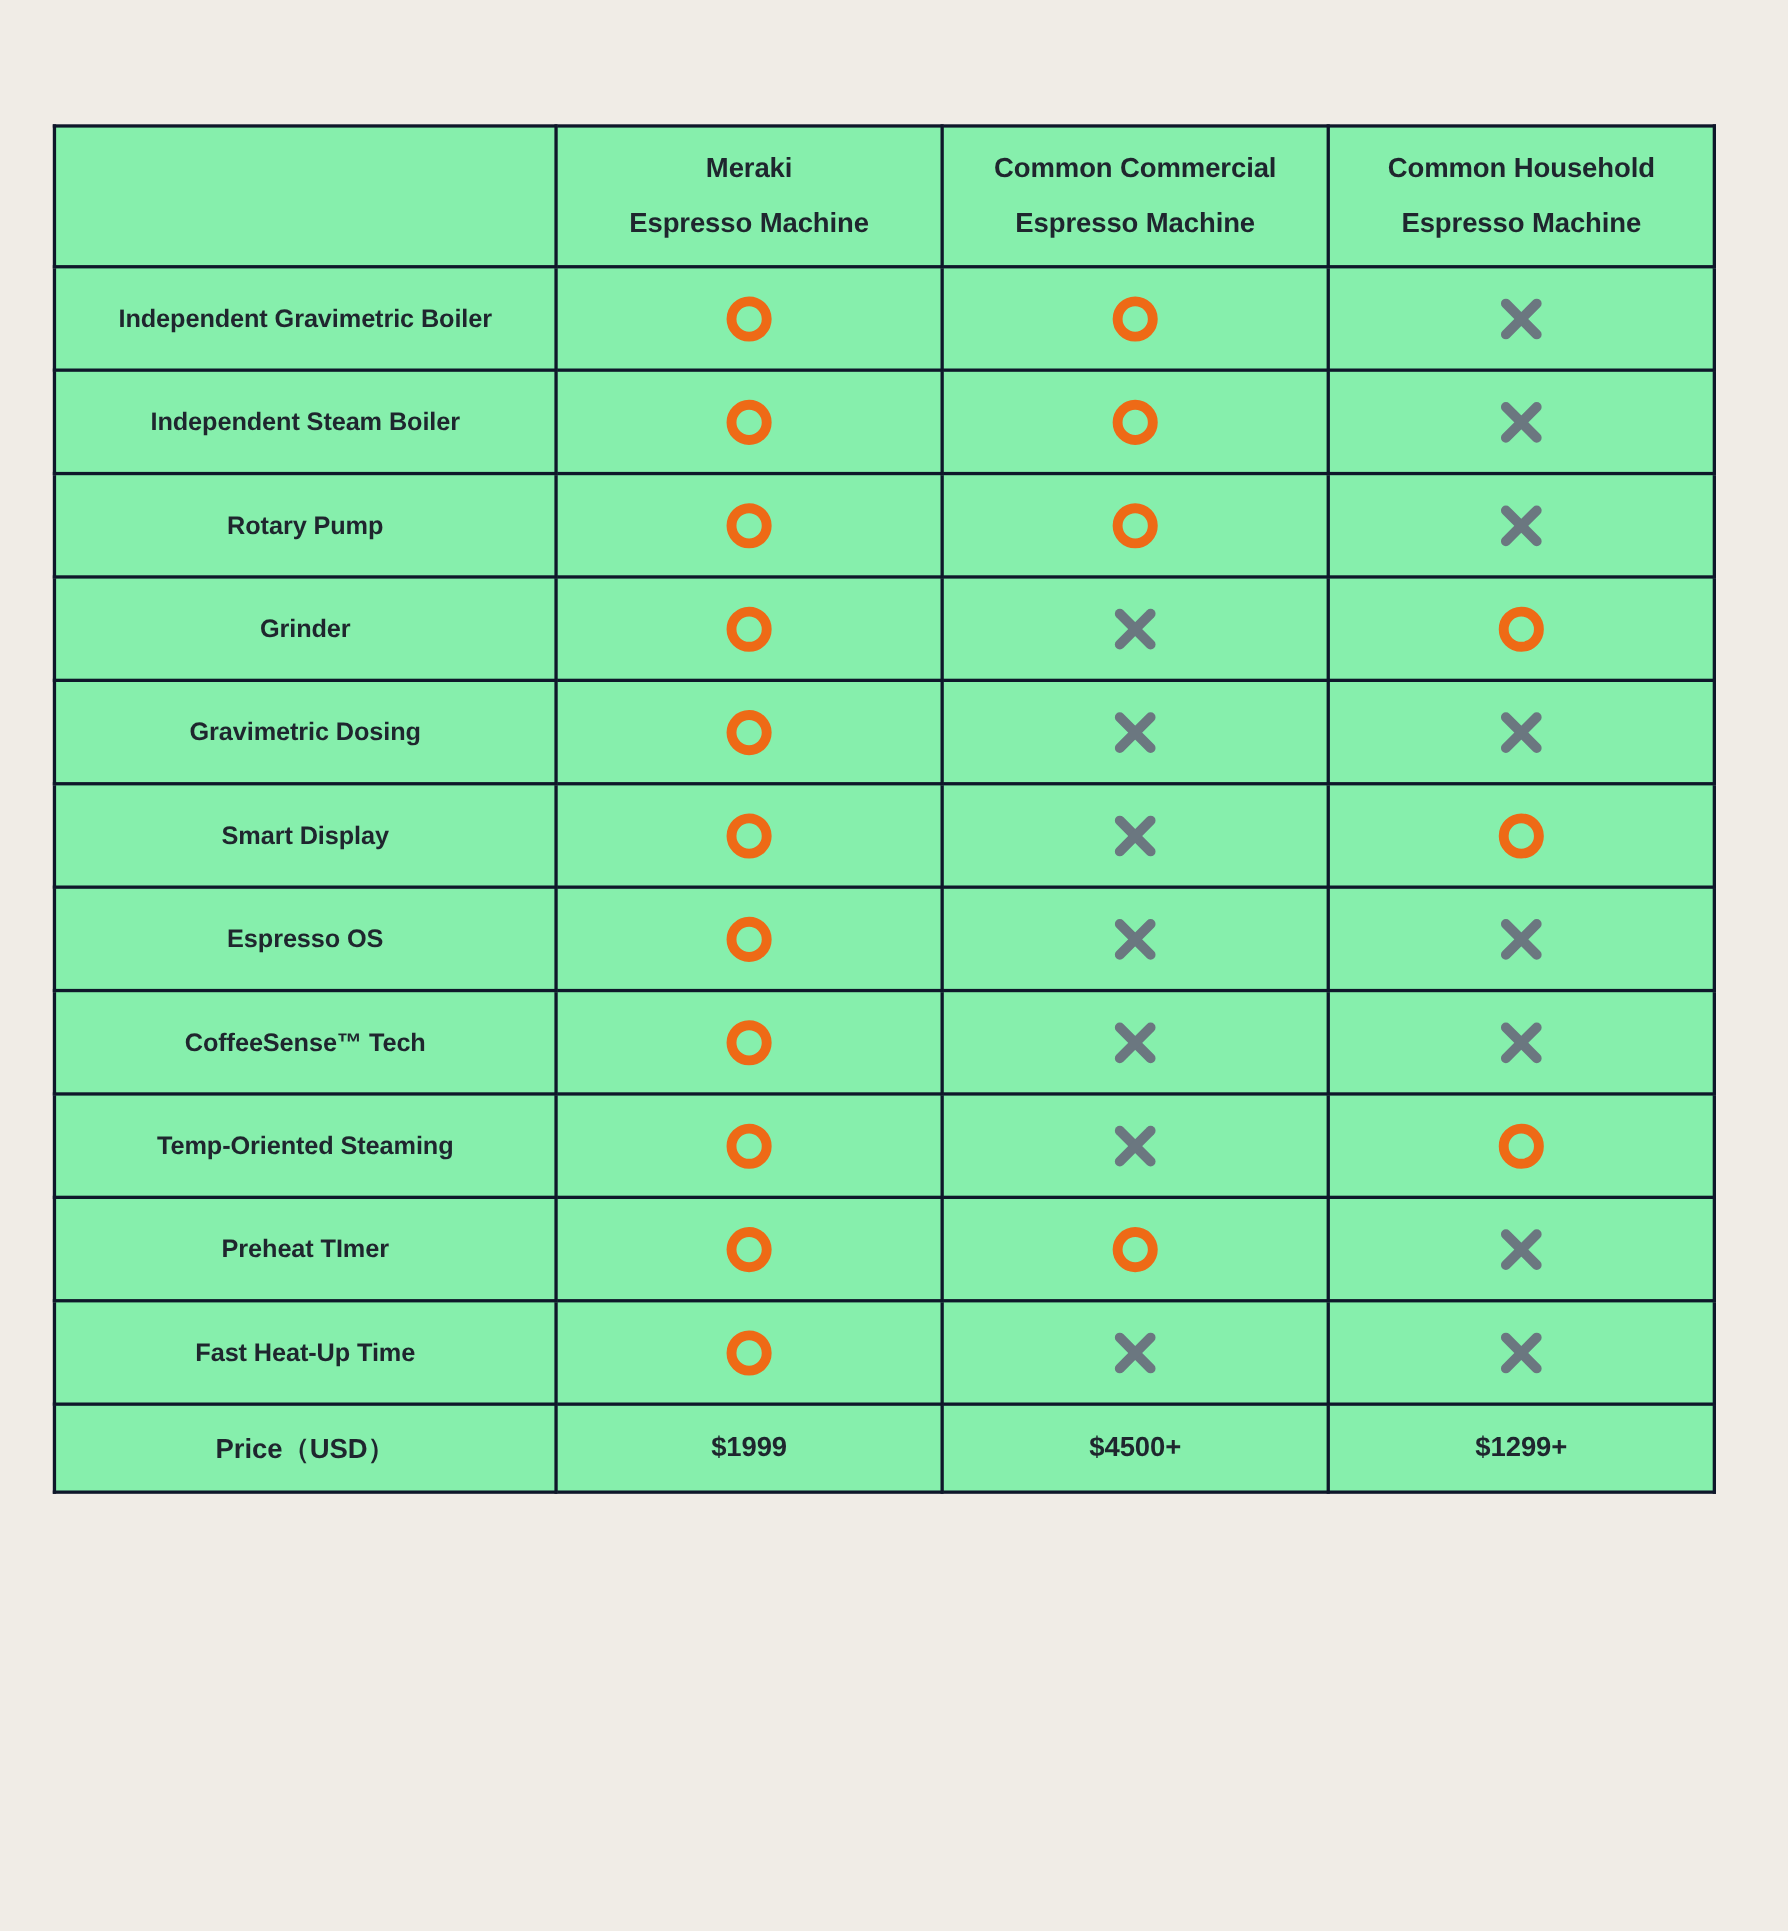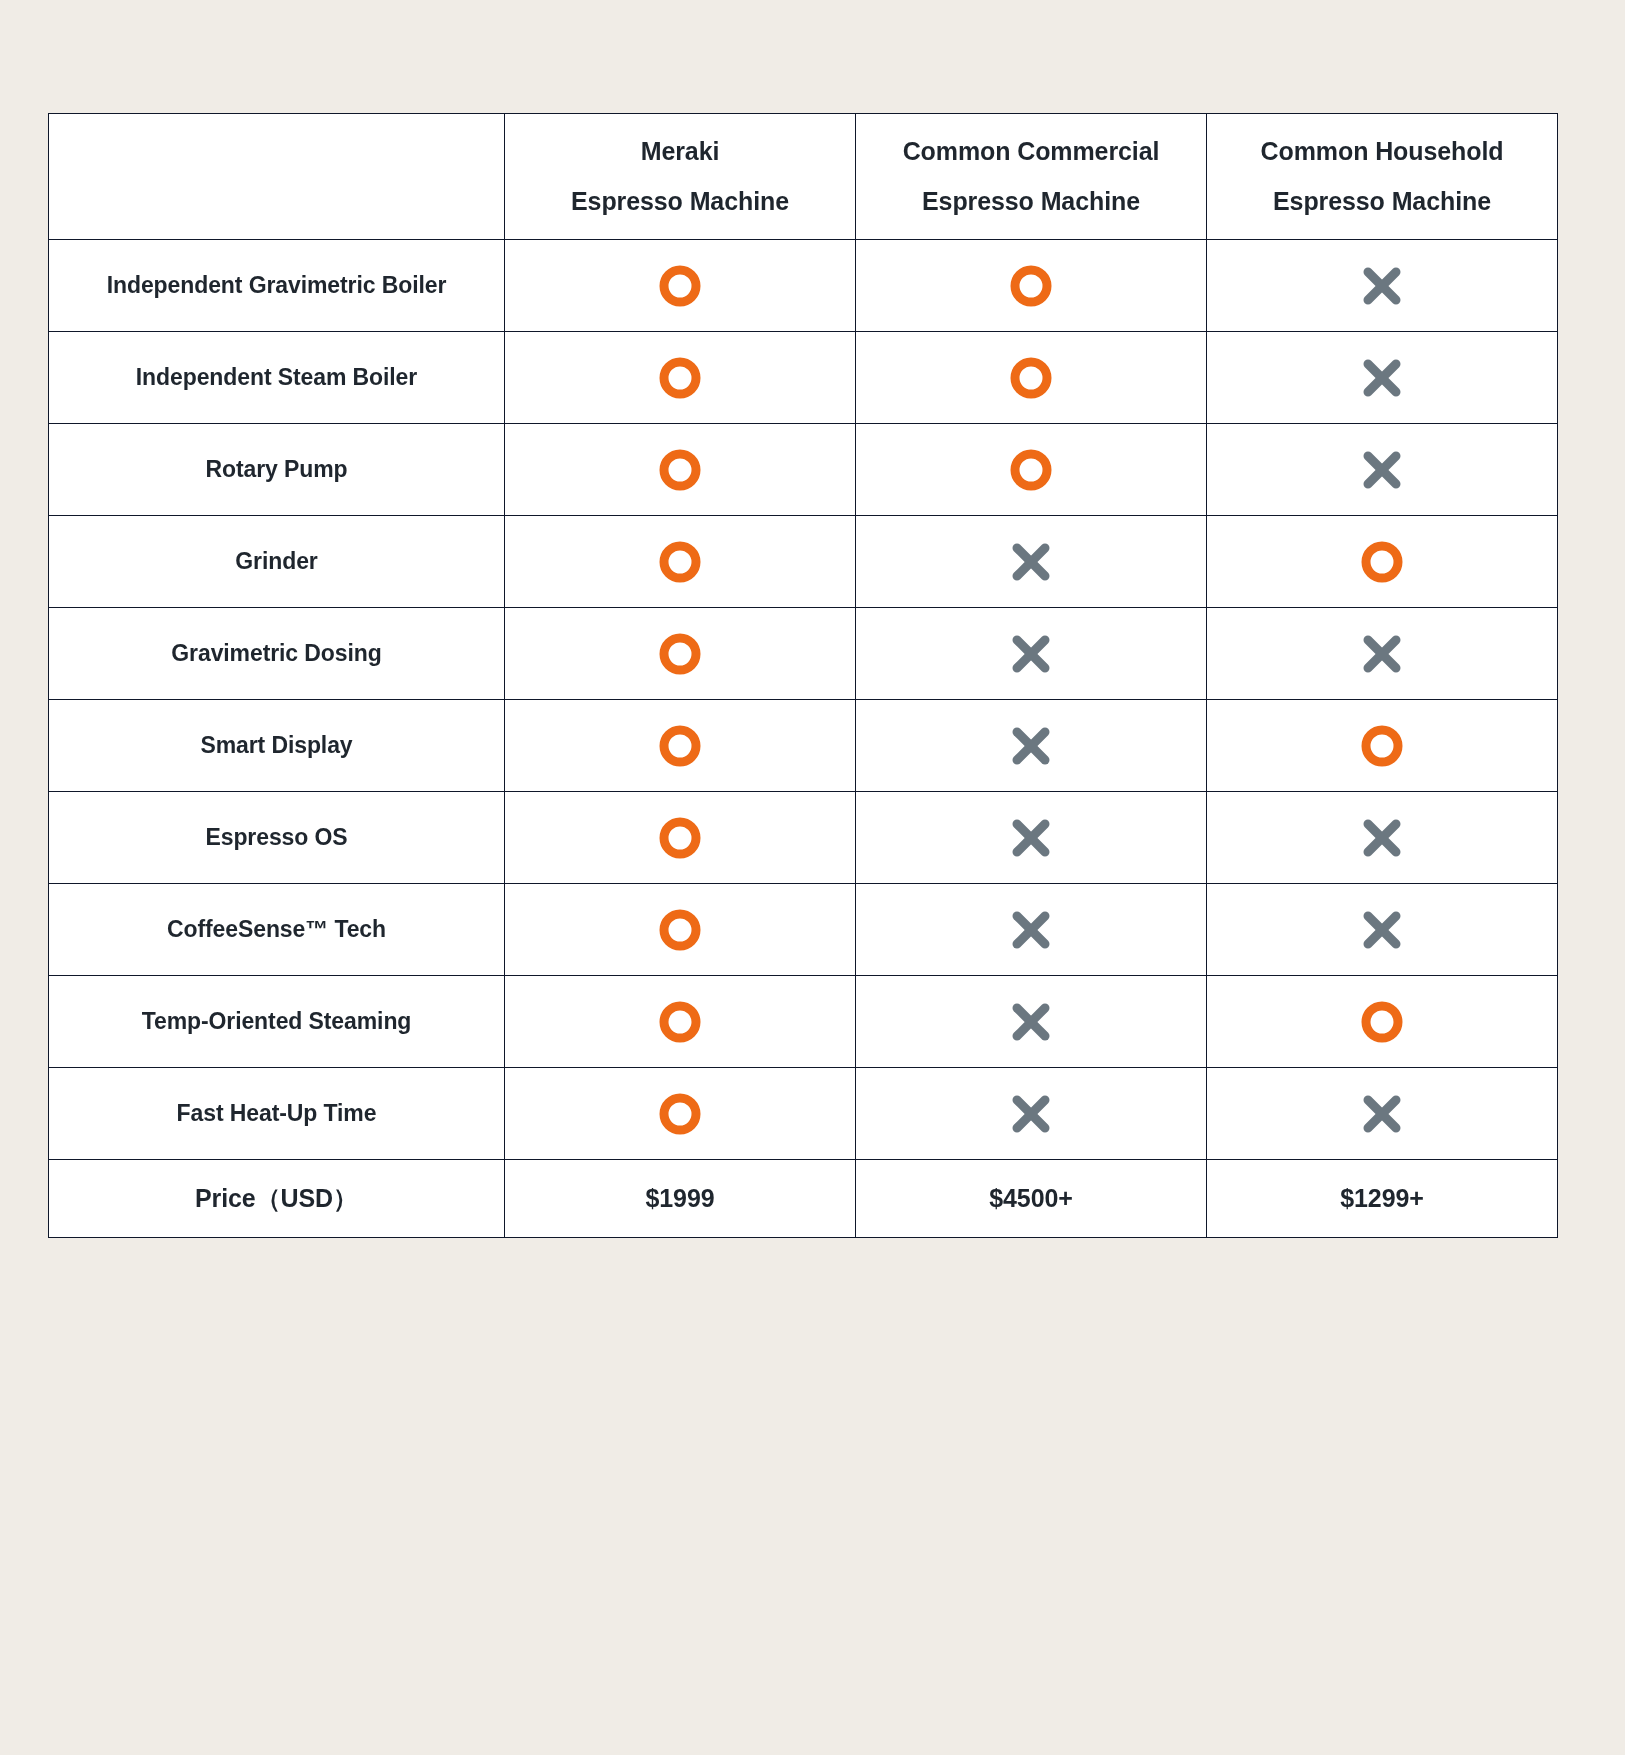--- a/index.html
+++ b/index.html
@@ -27,22 +27,22 @@
     width: 1510px;
     table-layout: fixed;
     background: #f0ece6;
   }
 
   table.compare col.c-feature { width: 456px; }
   table.compare col.c-col     { width: 351px; }
 
   table.compare th,
   table.compare td {
-    border: 1px solid #0f172a;
-    background: #ffffff;
+    border: 3px solid #0f172a;
+    background: #86efac;
     text-align: center;
     vertical-align: middle;
     padding: 0;
   }
 
   
   thead th.head-blank {
     height: 125px;
   }
   thead th.head-col {
@@ -246,20 +246,33 @@
           <td class="feature-label">Temp-Oriented Steaming</td>
           <td class="mark-cell"><span class="icon-yes"><svg width="48" height="48" viewBox="0 0 48 48" aria-hidden="true">
                 <circle cx="24" cy="24" r="16" fill="none" stroke="#ee6a16" stroke-width="9"></circle>
               </svg></span></td>
           <td class="mark-cell"><span class="icon-no"><svg width="52" height="52" viewBox="0 0 52 52" aria-hidden="true">
                 <line x1="12" y1="12" x2="40" y2="40" stroke="#6b7780" stroke-width="9" stroke-linecap="round"></line>
                 <line x1="40" y1="12" x2="12" y2="40" stroke="#6b7780" stroke-width="9" stroke-linecap="round"></line>
               </svg></span></td>
           <td class="mark-cell"><span class="icon-yes"><svg width="48" height="48" viewBox="0 0 48 48" aria-hidden="true">
                 <circle cx="24" cy="24" r="16" fill="none" stroke="#ee6a16" stroke-width="9"></circle>
+              </svg></span></td>
+        </tr>
+        <tr class="feature-row">
+          <td class="feature-label">Preheat TImer</td>
+          <td class="mark-cell"><span class="icon-yes"><svg width="48" height="48" viewBox="0 0 48 48" aria-hidden="true">
+                <circle cx="24" cy="24" r="16" fill="none" stroke="#ee6a16" stroke-width="9"></circle>
+              </svg></span></td>
+          <td class="mark-cell"><span class="icon-yes"><svg width="48" height="48" viewBox="0 0 48 48" aria-hidden="true">
+                <circle cx="24" cy="24" r="16" fill="none" stroke="#ee6a16" stroke-width="9"></circle>
+              </svg></span></td>
+          <td class="mark-cell"><span class="icon-no"><svg width="52" height="52" viewBox="0 0 52 52" aria-hidden="true">
+                <line x1="12" y1="12" x2="40" y2="40" stroke="#6b7780" stroke-width="9" stroke-linecap="round"></line>
+                <line x1="40" y1="12" x2="12" y2="40" stroke="#6b7780" stroke-width="9" stroke-linecap="round"></line>
               </svg></span></td>
         </tr>
         <tr class="feature-row">
           <td class="feature-label">Fast Heat-Up Time</td>
           <td class="mark-cell"><span class="icon-yes"><svg width="48" height="48" viewBox="0 0 48 48" aria-hidden="true">
                 <circle cx="24" cy="24" r="16" fill="none" stroke="#ee6a16" stroke-width="9"></circle>
               </svg></span></td>
           <td class="mark-cell"><span class="icon-no"><svg width="52" height="52" viewBox="0 0 52 52" aria-hidden="true">
                 <line x1="12" y1="12" x2="40" y2="40" stroke="#6b7780" stroke-width="9" stroke-linecap="round"></line>
                 <line x1="40" y1="12" x2="12" y2="40" stroke="#6b7780" stroke-width="9" stroke-linecap="round"></line>

